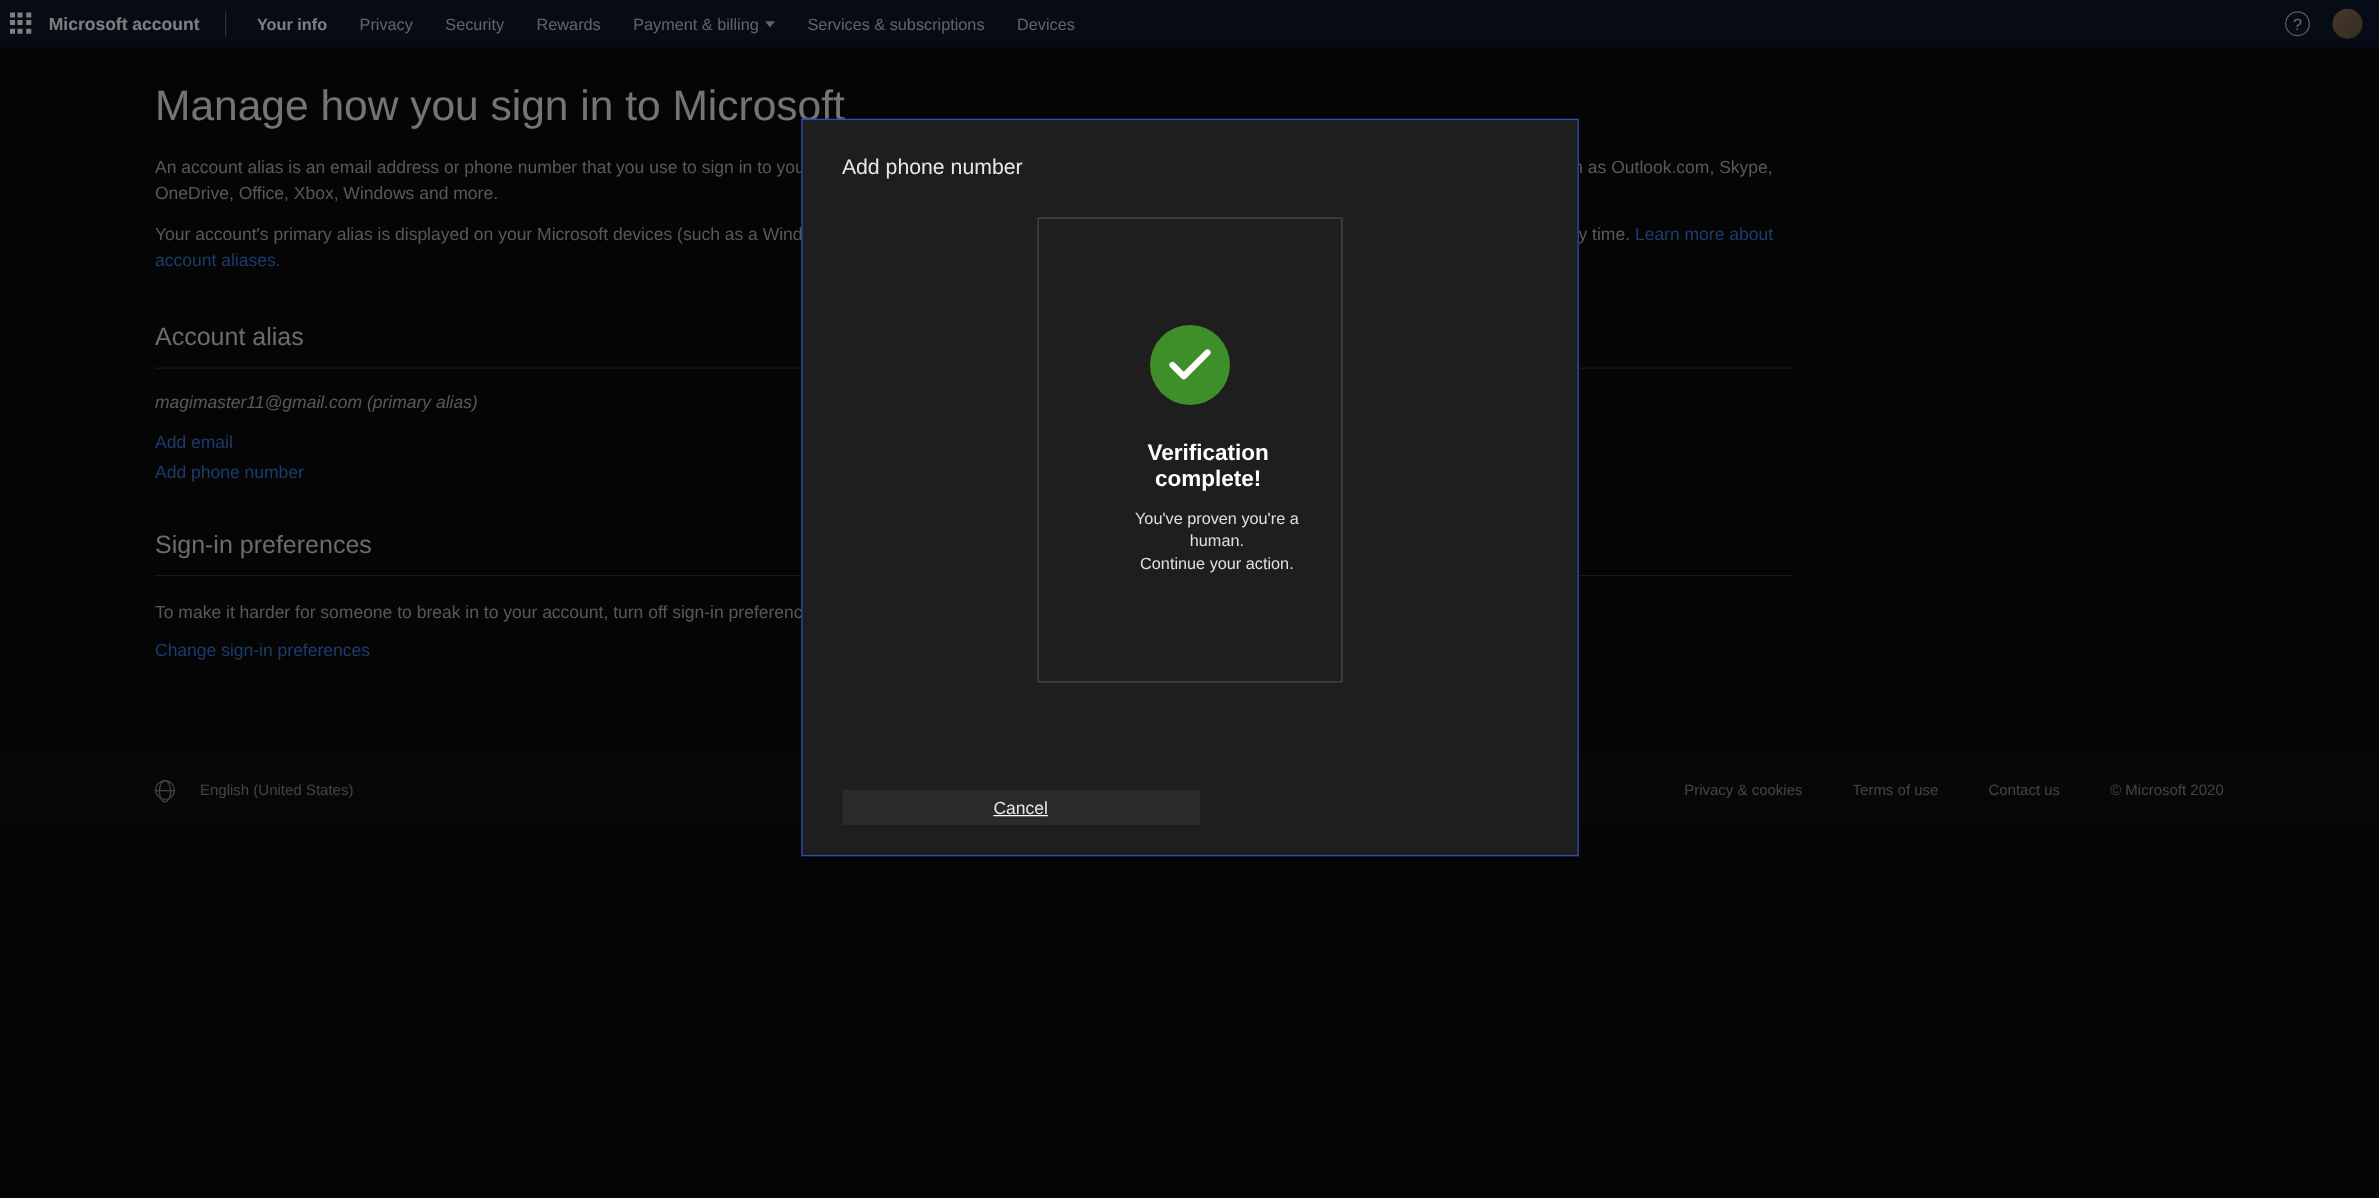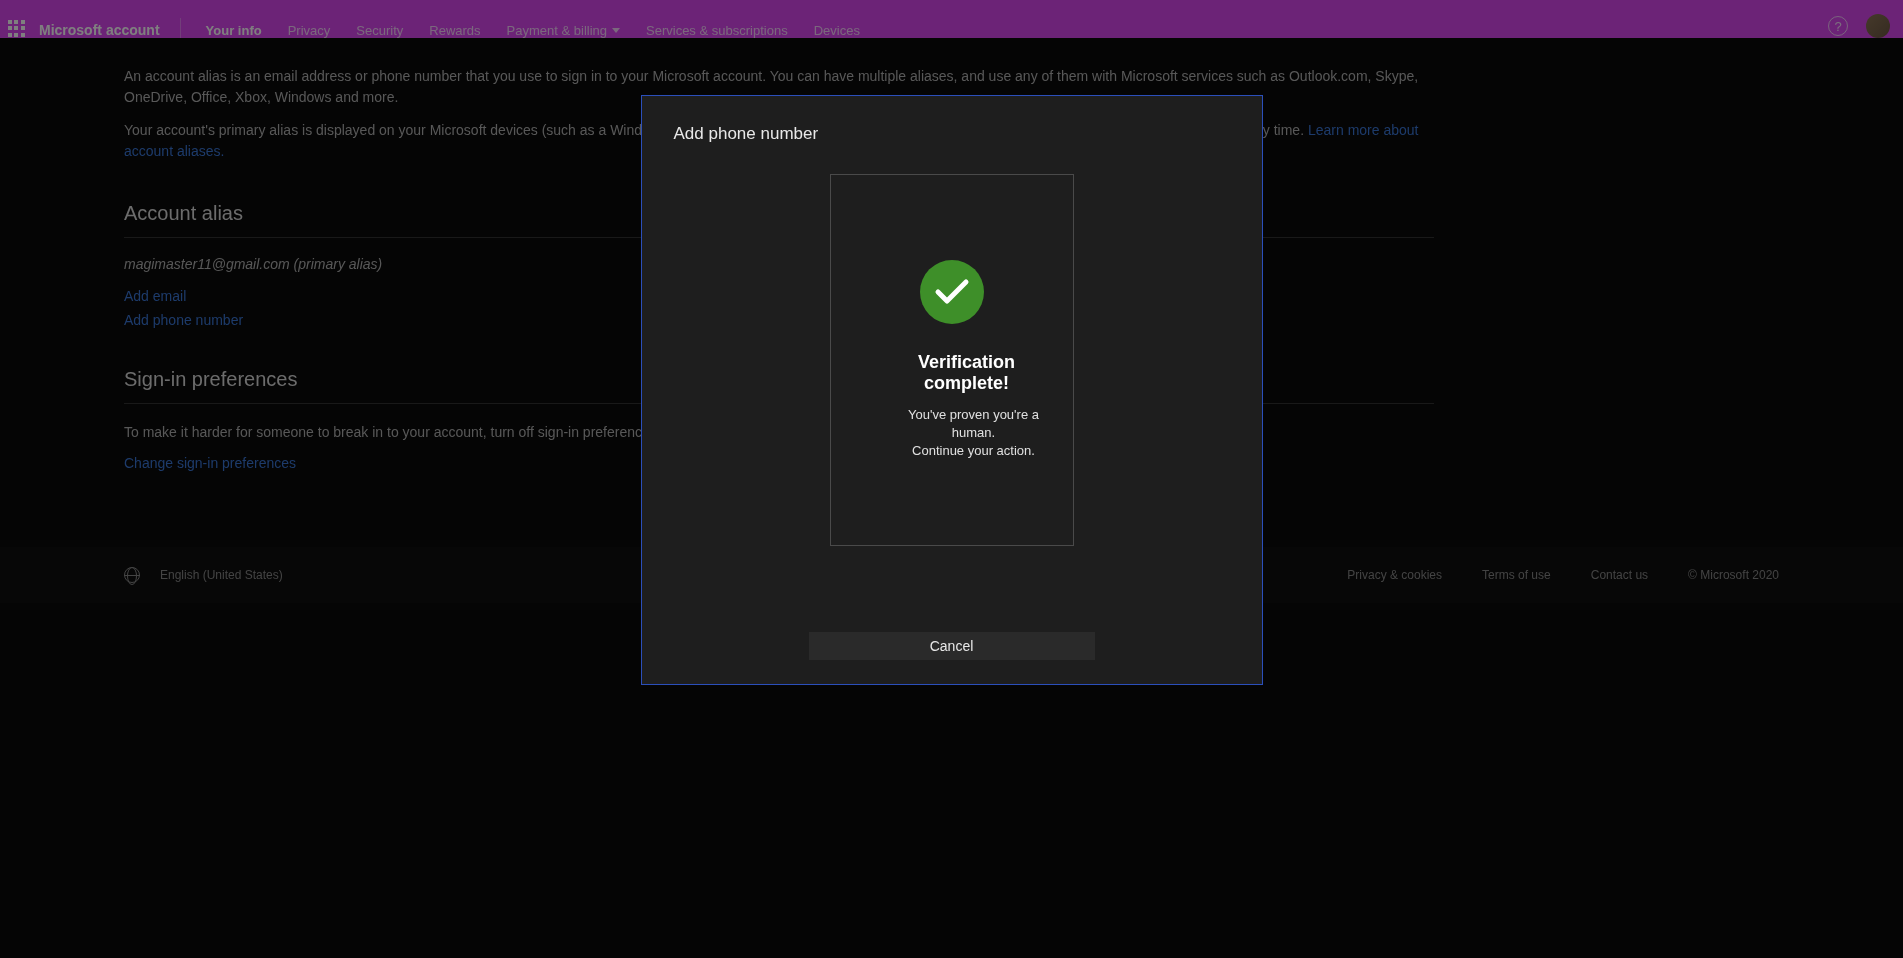--- a/index.html
+++ b/index.html
@@ -12,24 +12,24 @@
       font-family: "Segoe UI", -apple-system, BlinkMacSystemFont, sans-serif;
       background-color: #0a0a0a;
       color: #ffffff;
       width: 1903px;
       height: 958px;
       overflow: hidden;
       position: relative;
     }
     
     .header {
-      background-color: #d946ef;
+      background-color: #0f172a;
       height: 38px;
       display: flex;
-      align-items: flex-end;
+      align-items: center;
       padding: 0 8px;
       position: relative;
     }
     
     .app-launcher {
       width: 18px;
       height: 18px;
       display: grid;
       grid-template-columns: repeat(3, 1fr);
       grid-template-rows: repeat(3, 1fr);
@@ -297,21 +297,22 @@
       font-size: 13px;
       color: #e0e0e0;
       text-align: center;
       line-height: 1.4;
       margin-left: 44px;
     }
     
     .modal-footer {
       margin-top: auto;
       display: flex;
-      justify-content: center;
+      justify-content: flex-start;
+      text-decoration: underline;
     }
     
     .cancel-button {
       background-color: #2a2a2a;
       border: none;
       color: #e8e8e8;
       font-size: 14px;
       padding: 6px 0;
       width: 286px;
       cursor: pointer;
@@ -346,20 +347,21 @@
   <span class="nav-item">Services &amp; subscriptions</span>
   <span class="nav-item">Devices</span>
 
   <div class="header-right">
     <span class="help-icon">?</span>
     <div class="avatar"></div>
   </div>
 </div>
 
 <div class="content">
+  <h1 class="page-title">Manage how you sign in to Microsoft</h1>
   <p class="description">An account alias is an email address or phone number that you use to sign in to your Microsoft account. You can have multiple aliases, and use any of them with Microsoft services such as Outlook.com, Skype, OneDrive, Office, Xbox, Windows and more.</p>
   <p class="description">
     <span>Your account's primary alias is displayed on your Microsoft devices (such as a Windows PC, Xbox, or Windows Phone), and you can choose a different alias to be the primary one at any time. </span><span class="learn-more-link">Learn more about account aliases.</span>
   </p>
 
   <h2 class="section-title">Account alias</h2>
   <hr class="section-divider">
   <div class="alias-item">magimaster11@gmail.com (primary alias)</div>
   <span class="action-link">Add email</span>
   <span class="action-link">Add phone number</span>

